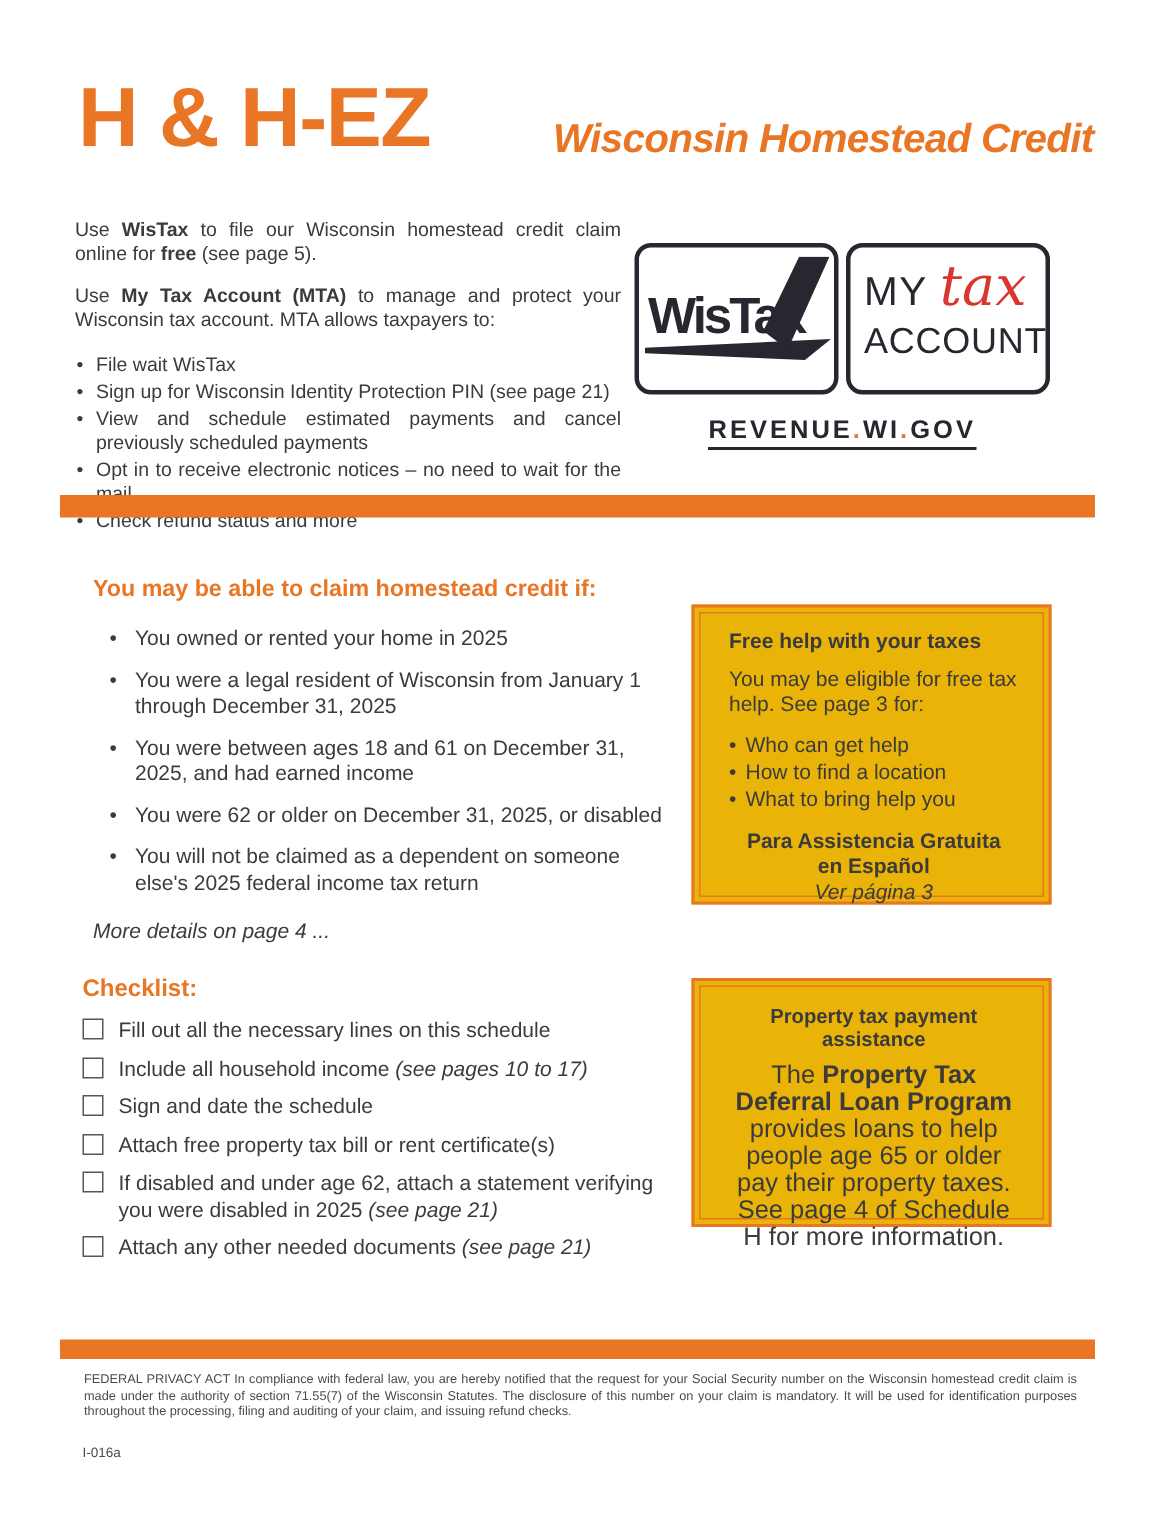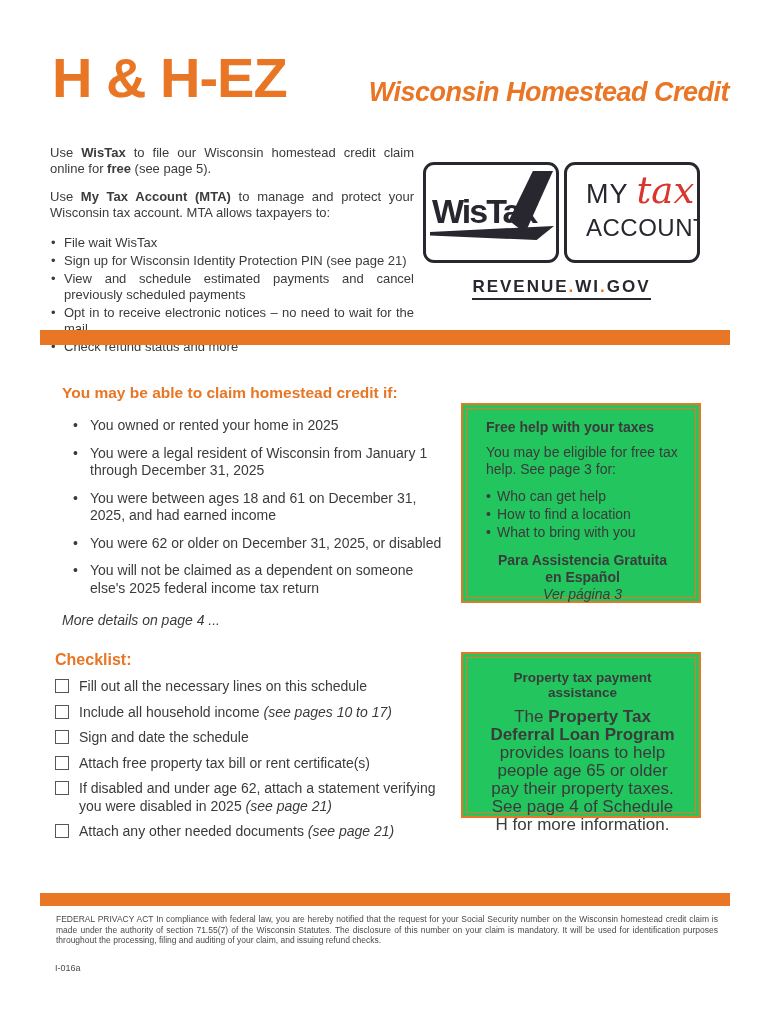--- a/index.html
+++ b/index.html
@@ -58,21 +58,21 @@
   .wistax-underline{
     position:absolute;left:4px;top:61px;width:124px;height:14px;
     background:var(--logo-dark);
     clip-path:polygon(0 42%,100% 0,86% 100%,0 68%);z-index:1;
   }
   .wistax-slash{
     position:absolute;right:3px;top:6px;width:48px;height:62px;
     background:var(--logo-dark);
     clip-path:polygon(58% 0,100% 0,42% 100%,8% 80%);z-index:3;
   }
-  .mta{padding:12px 0 0 19px;}
+  .mta{padding:12px 0 0 9px;}
   .mta-line1{display:flex;align-items:baseline;gap:8px;}
   .mta-my{font-size:27px;letter-spacing:1px;color:var(--logo-dark);}
   .mta-tax{
     font-family:"DejaVu Serif",serif;font-style:italic;
     font-size:37px;line-height:28px;color:var(--logo-red);
   }
   .mta-line2{font-size:24px;letter-spacing:0.5px;color:var(--logo-dark);margin-top:4px;}
   .revenue{margin-top:14px;text-align:center;}
   .revenue-inner{
     display:inline-block;border-bottom:2px solid var(--logo-dark);
@@ -86,21 +86,21 @@
   
   .eligibility{position:absolute;left:62px;top:384px;width:388px;}
   .eligibility h2{margin:0 0 15px;font-size:15.5px;font-weight:bold;color:var(--accent);}
   .eligibility ul{list-style:none;margin:0;padding:0;font-size:14px;line-height:17.5px;}
   .eligibility li{position:relative;padding-left:28px;margin-bottom:10px;}
   .eligibility li::before{content:"\2022";position:absolute;left:11px;}
   .more{margin:15px 0 0;font-style:italic;font-size:14px;}
 
   
   .side-box{
-    position:absolute;left:461px;width:240px;background:#22c55e;
+    position:absolute;left:461px;width:240px;background:#eab308;
     border:2px solid var(--accent);padding:3px;box-sizing:border-box;
   }
   .side-box .inner{
     border:1px solid var(--accent);box-sizing:border-box;height:100%;
     padding:10px 16px 8px 19px;
   }
   .freehelp{top:403px;height:200px;}
   .freehelp h3{margin:0 0 9px;font-size:14px;font-weight:bold;}
   .freehelp .body{margin:0 0 9px;font-size:14px;line-height:17px;}
   .freehelp ul{list-style:none;margin:0;padding:0;font-size:14px;line-height:18px;}
@@ -184,21 +184,21 @@
     <p class="more">More details on page 4 ...</p>
   </div>
 
   <div class="side-box freehelp">
     <div class="inner">
       <h3>Free help with your taxes</h3>
       <p class="body">You may be eligible for free tax help. See page 3 for:</p>
       <ul>
         <li>Who can get help</li>
         <li>How to find a location</li>
-        <li>What to bring with you</li>
+        <li>What to bring help you</li>
       </ul>
       <p class="es-bold">
         <span style="display:block">Para Assistencia Gratuita</span>
         <span style="display:block">en Español</span>
       </p>
       <p class="es-note">Ver página 3</p>
     </div>
   </div>
 
   <div class="checklist">

